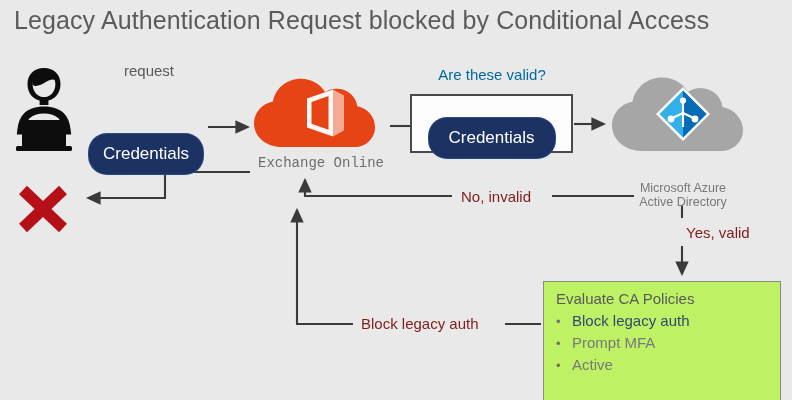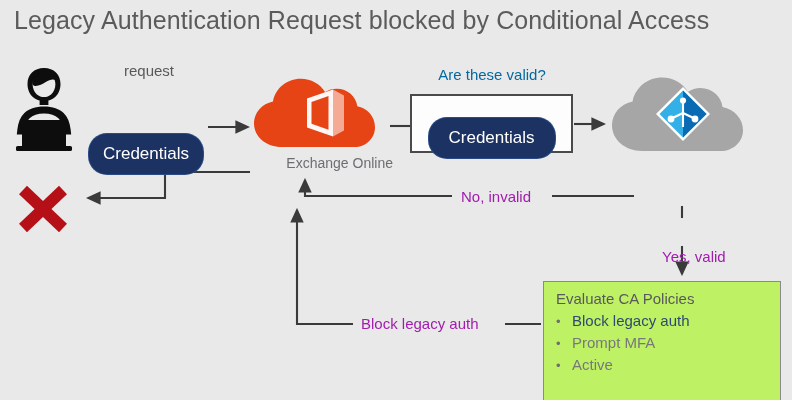--- a/index.html
+++ b/index.html
@@ -77,23 +77,24 @@
     height: 40px;
   }
 
   
   #exchange-group { left: 249px; top: 73px; width: 144px; height: 104px; }
   #exchange-cloud { width: 144px; height: 80px; }
   #exchange-label {
     position: absolute;
     left: 0; top: 82px;
     width: 144px;
-    text-align: right;
+    text-align: center;
     font-size: 14px;
     color: #6d6e71;
+    font-family: Liberation Mono, monospace;
   }
 
   
   #valid-question {
     left: 409px;
     top: 66px;
     width: 166px;
     text-align: center;
     font-size: 15px;
     color: #0369a1;
@@ -125,25 +126,25 @@
     width: 152px;
     text-align: center;
     font-size: 12.5px;
     line-height: 14px;
     color: #77787b;
   }
 
   
   .flow-label {
     font-size: 15px;
-    color: #a21caf;
+    color: #7f1d1d;
     white-space: nowrap;
   }
   #label-no-invalid { left: 461px; top: 188px; }
-  #label-yes-valid  { left: 662px; top: 224px; margin-top: 24px; }
+  #label-yes-valid  { left: 686px; top: 224px; }
   #label-block-legacy { left: 361px; top: 315px; }
 
   
   #ca-box {
     left: 543px;
     top: 281px;
     width: 238px;
     height: 144px;
     background: #bef264;
     border: 1px solid #8a8a8a;
@@ -297,20 +298,24 @@
           <line x1="-11.5" y1="4.5" x2="0" y2="-1"></line>
           <line x1="11.5" y1="4.5" x2="0" y2="-1"></line>
         </g>
         <g fill="#ffffff">
           <circle cx="0" cy="-13.5" r="3.1"></circle>
           <circle cx="-12" cy="5" r="3.4"></circle>
           <circle cx="12" cy="5" r="3.4"></circle>
         </g>
       </g>
     </svg>
+    <div id="azure-label">
+      <div>Microsoft Azure</div>
+      <div>Active Directory</div>
+    </div>
   </div>
 
   <div class="abs flow-label" id="label-no-invalid">No, invalid</div>
   <div class="abs flow-label" id="label-yes-valid">Yes, valid</div>
   <div class="abs flow-label" id="label-block-legacy">Block legacy auth</div>
 
   <div class="abs" id="ca-box">
     <div id="ca-title">Evaluate CA Policies</div>
 
     <div class="ca-item highlight">

